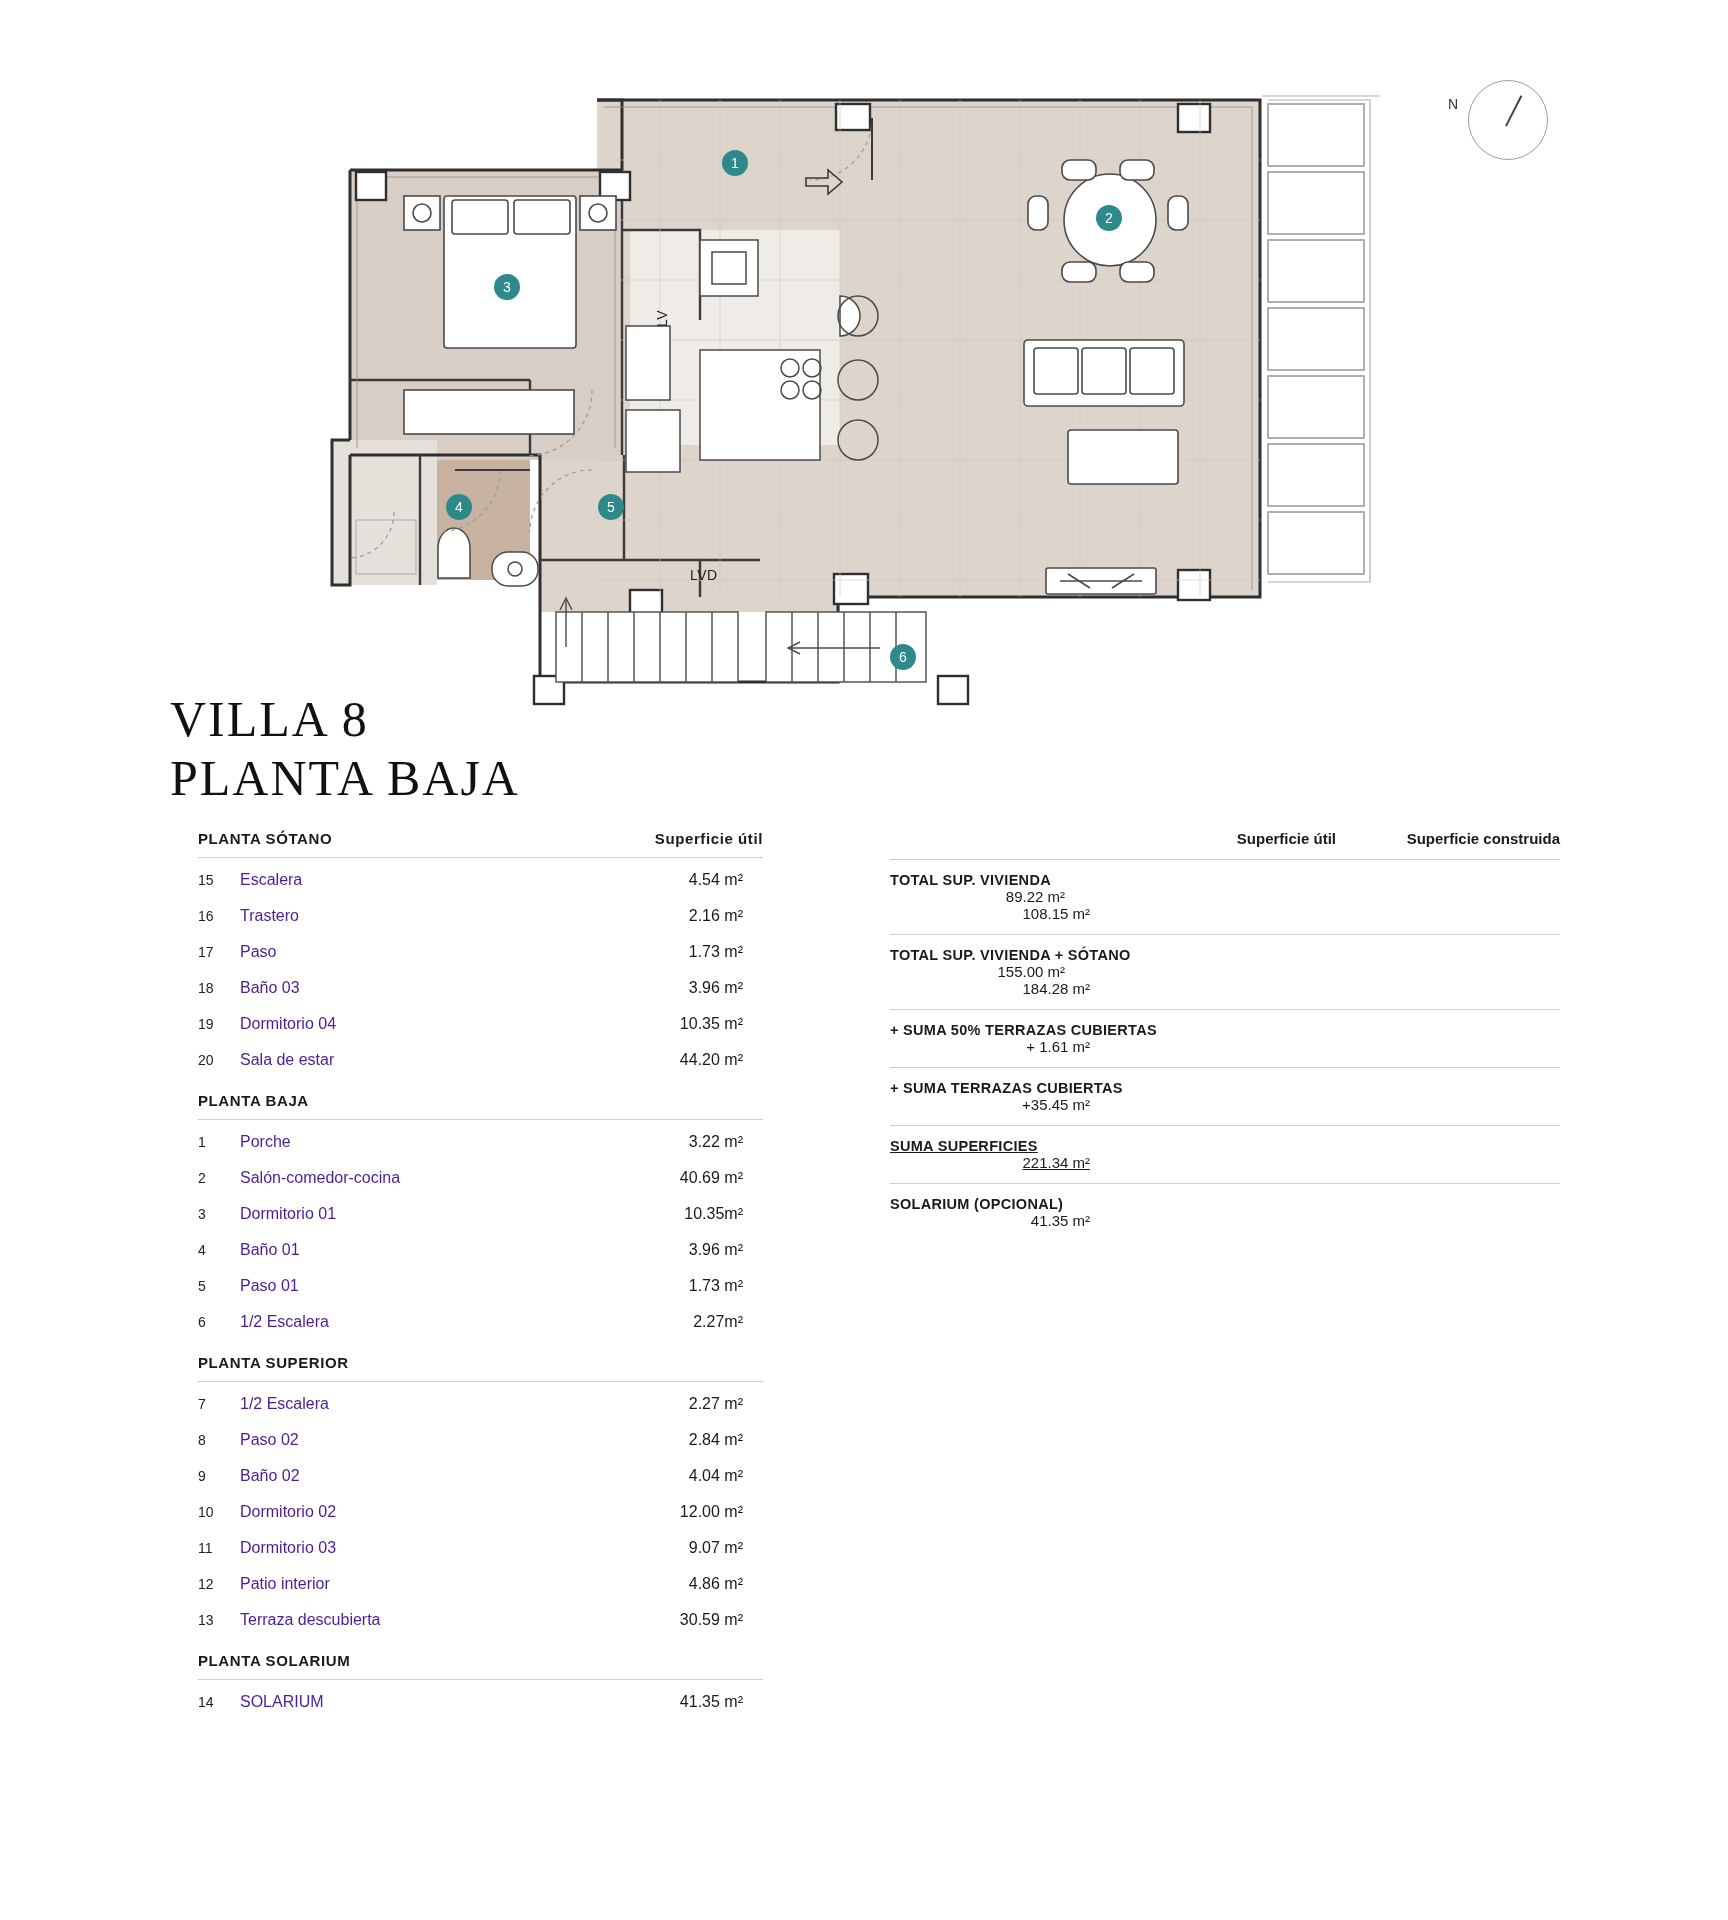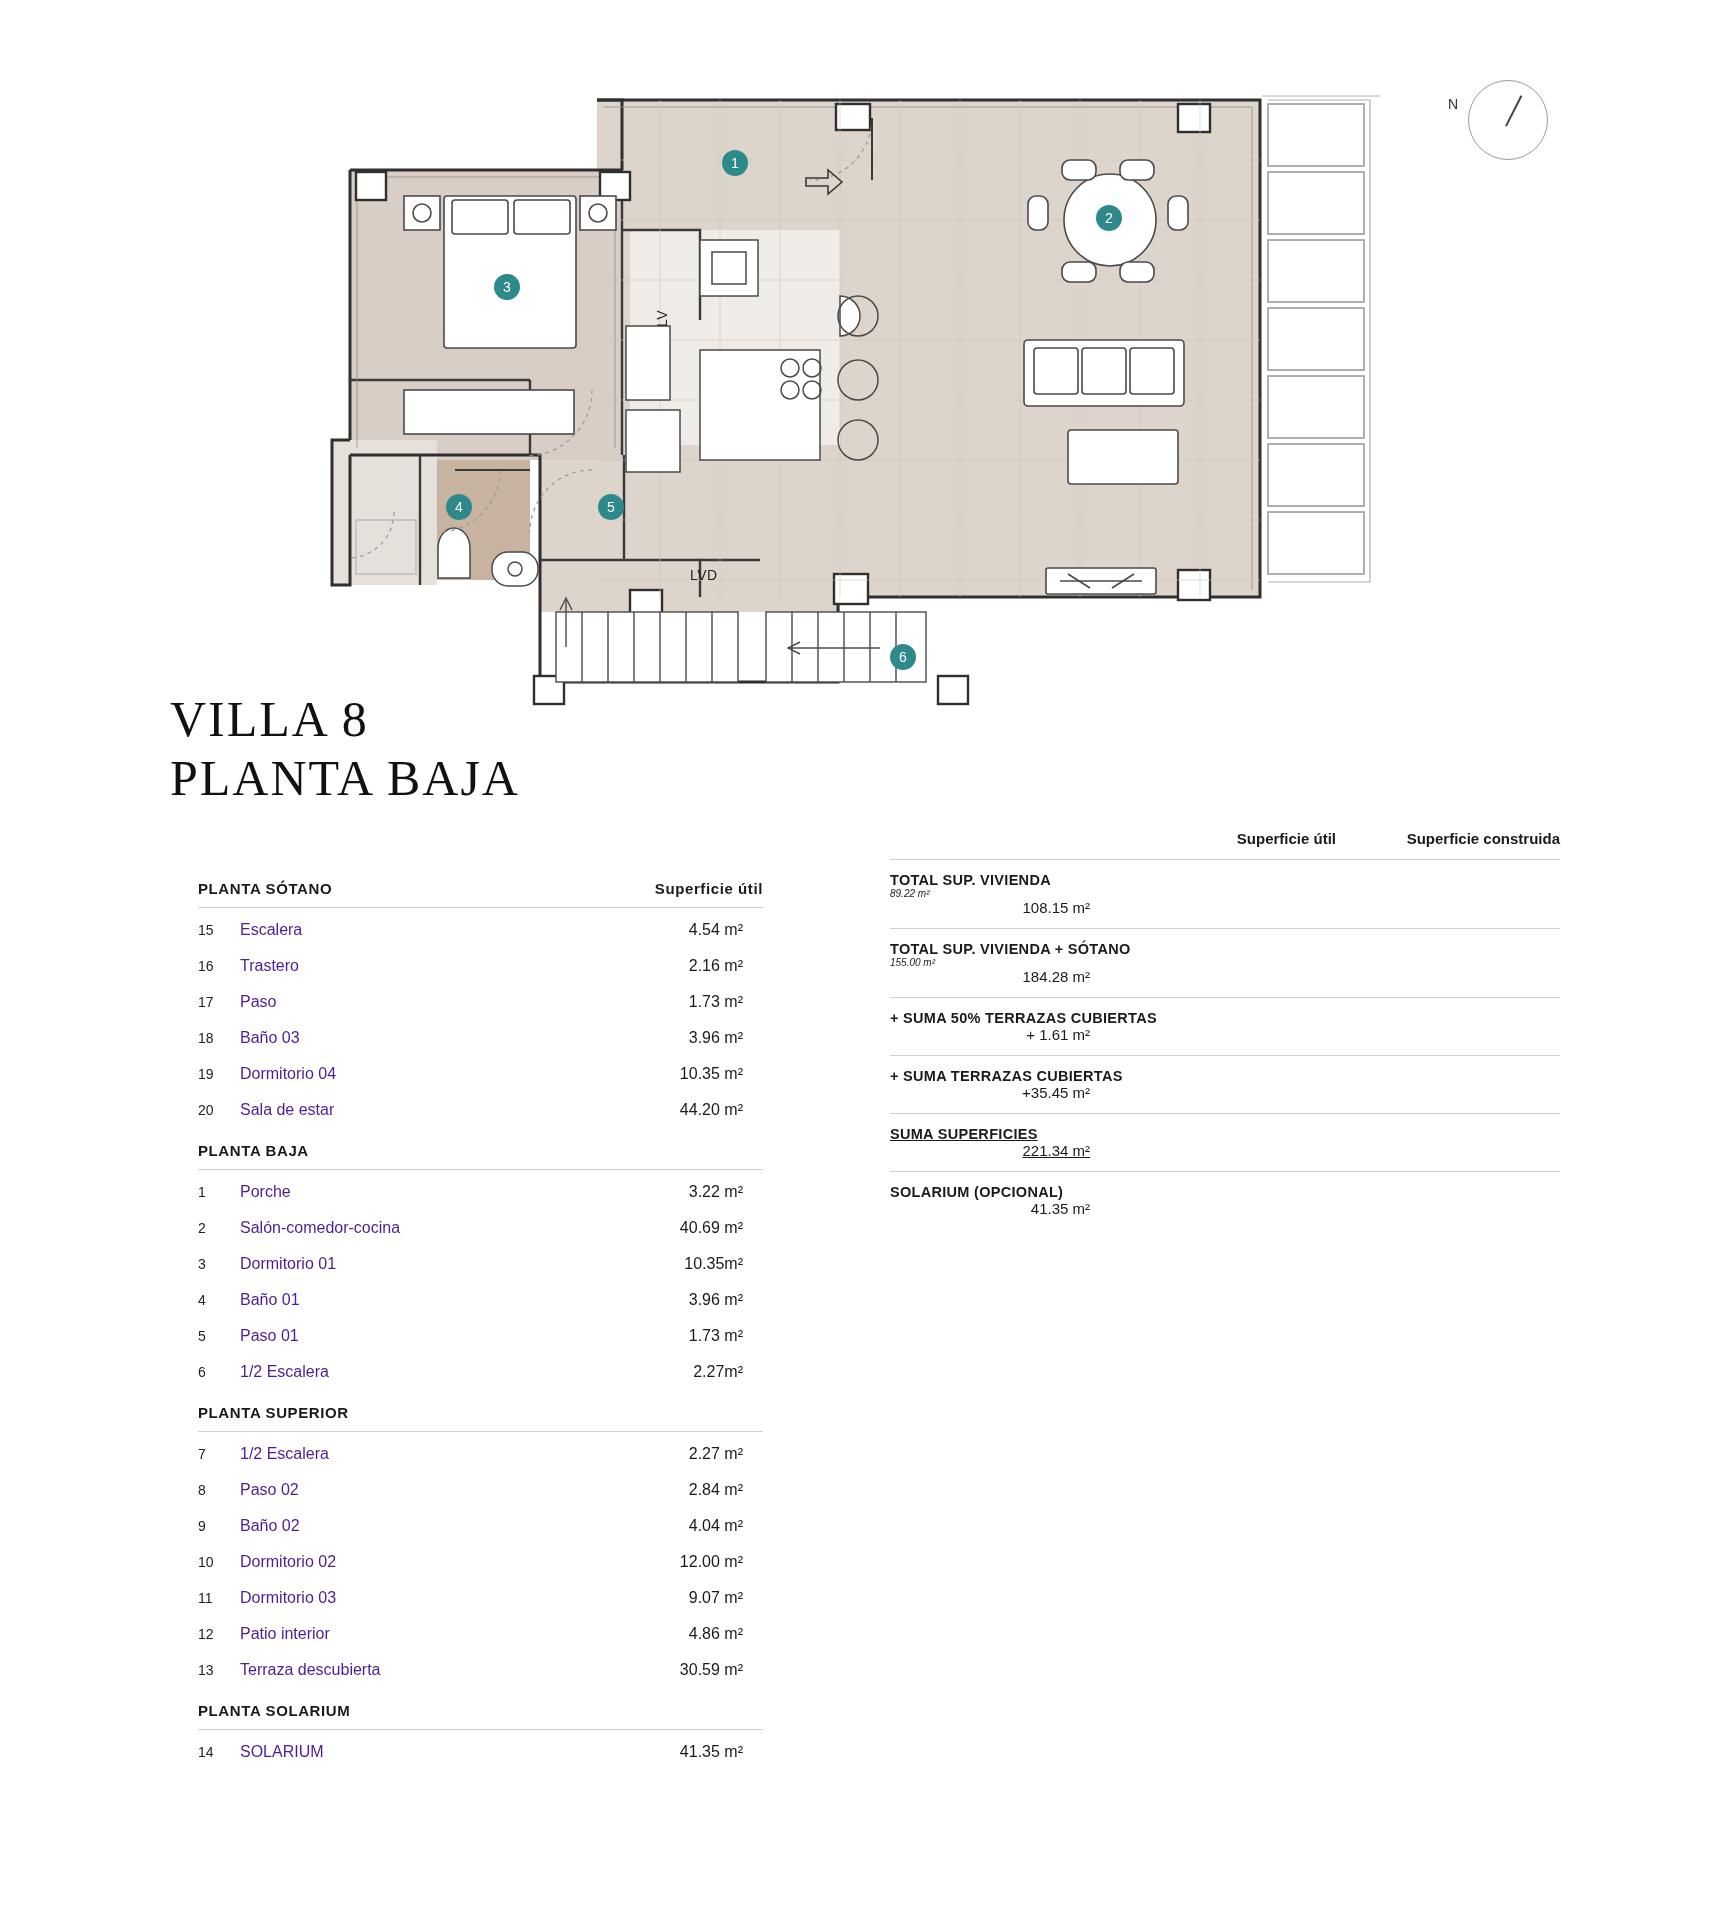--- a/index.html
+++ b/index.html
@@ -94,21 +94,21 @@
     font-size: 50px;
     letter-spacing: 2px;
     color: #111;
     line-height: 1.18;
   }
 
   
   #left-table {
     position: absolute;
     left: 198px;
-    top: 880px;
+    top: 830px;
     width: 565px;
   }
   .section-head {
     display: flex;
     justify-content: space-between;
     align-items: flex-end;
     font-size: 15px;
     font-weight: bold;
     letter-spacing: 0.6px;
     padding-bottom: 10px;
@@ -169,23 +169,23 @@
     flex-direction: column;
   }
   .rrow .rlabel {
     flex: 1;
     font-weight: bold;
     letter-spacing: 0.3px;
     font-size: 14.5px;
   }
   .rrow .rv1 {
     width: 175px;
-    font-size: 10px;
+    text-align: right;
+    font-size: 15px;
     font-weight: normal;
-    font-style: italic;
   }
   .rrow .rv2 {
     width: 200px;
     text-align: right;
     font-size: 15px;
     font-weight: normal;
   }
   .rrow.last { border-bottom: 1px solid #cfcfcf; text-decoration: underline; }
   .rrow.noline { border-top: none; }
 </style>

